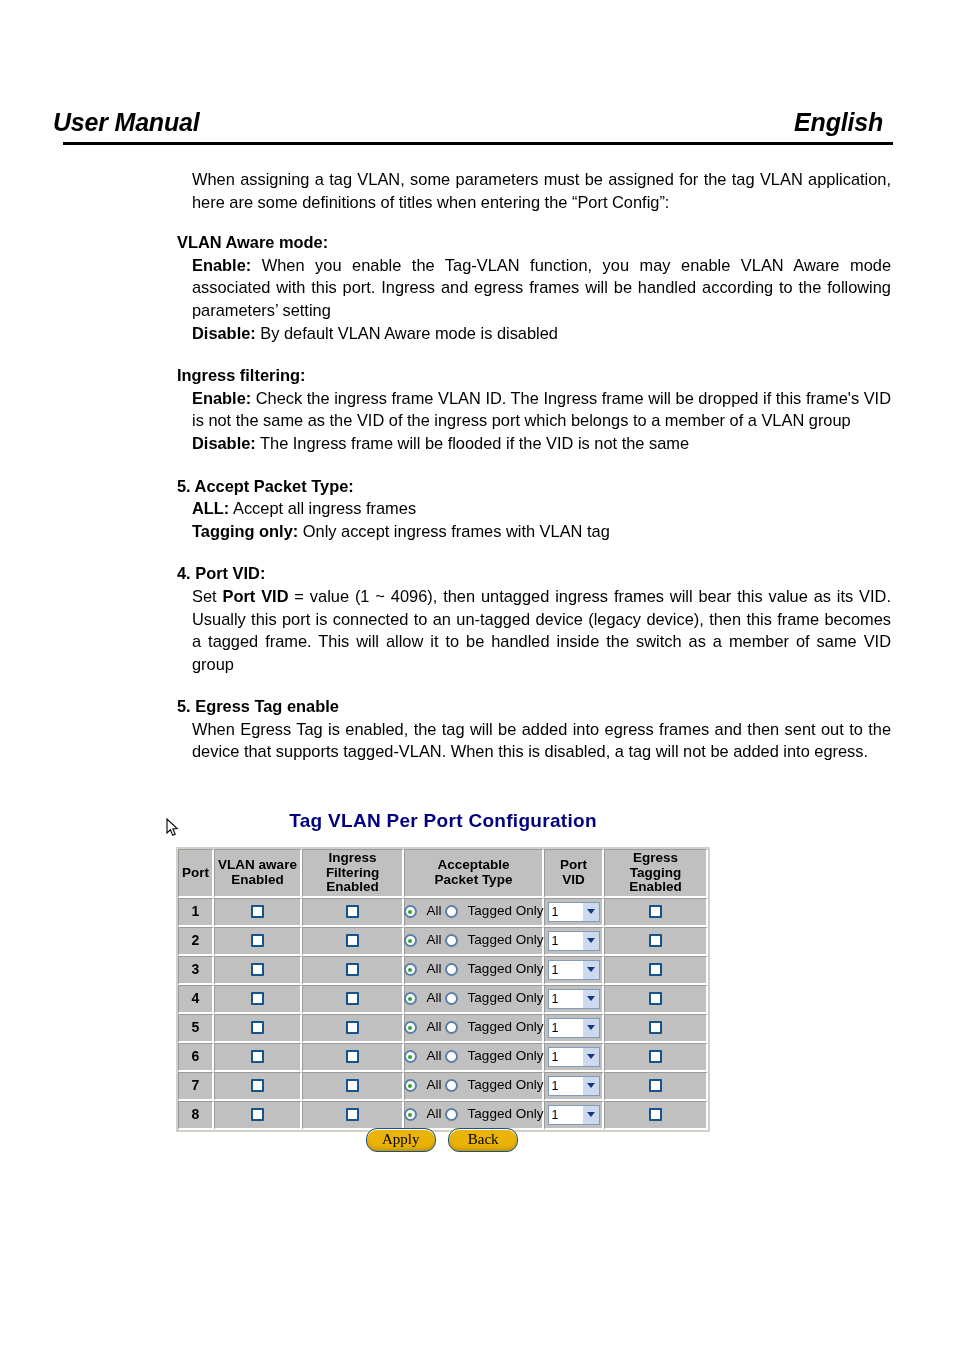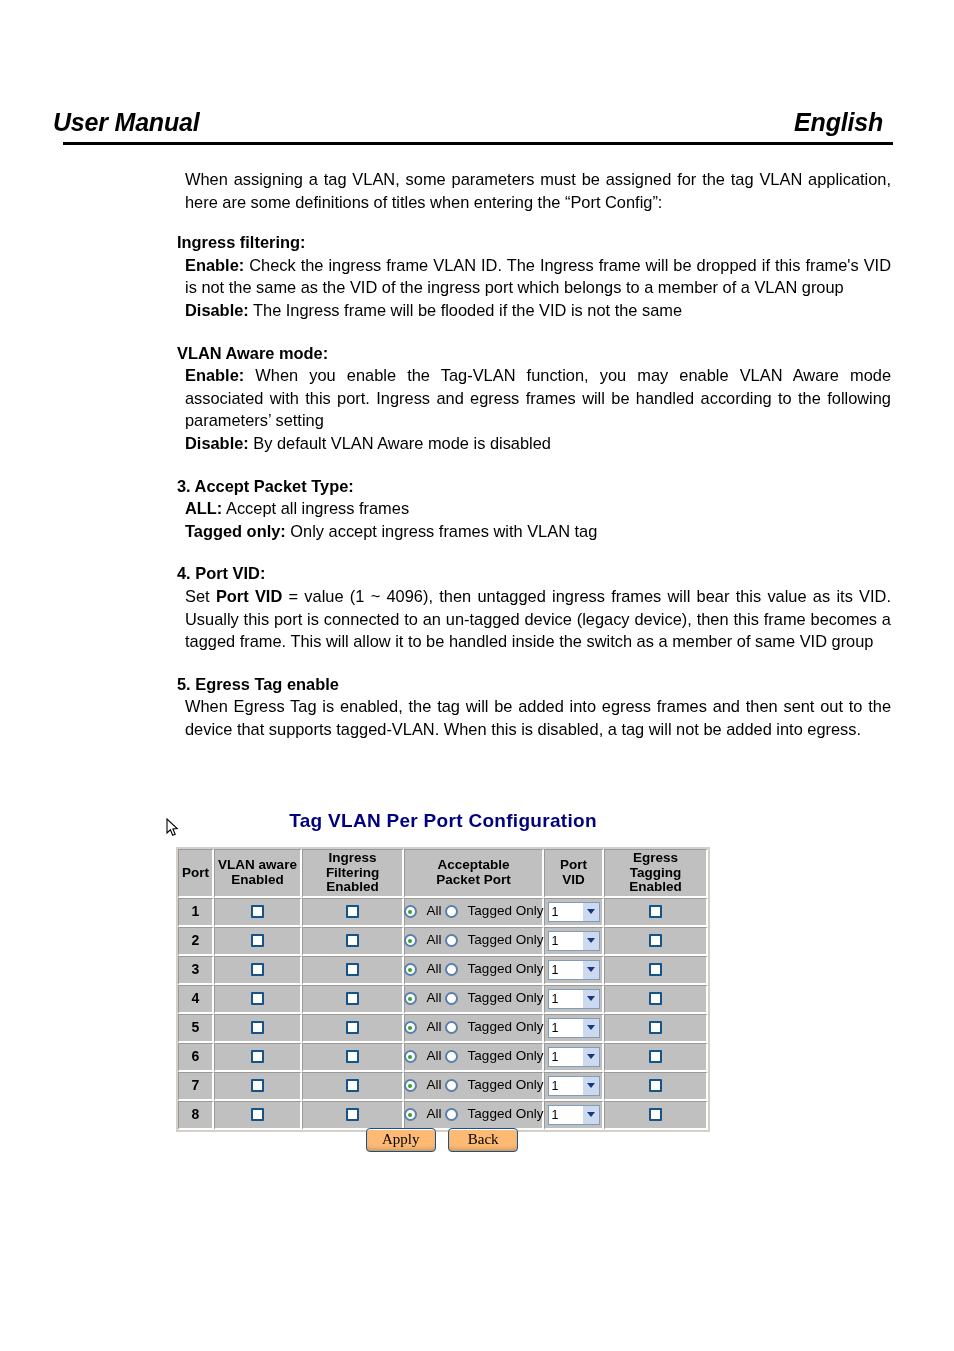--- a/index.html
+++ b/index.html
@@ -49,21 +49,21 @@
   .content {
     position: absolute;
     left: 177px;
     top: 168px;
     width: 714px;
   }
   .para {
     font-size: 16.4px;
     line-height: 22.6px;
     text-align: justify;
-    margin: 0 0 0 8px;
+    margin: 0 0 0 15px;
   }
   .para.lead { margin-bottom: 18px; }
   .block { margin-bottom: 20px; }
   .para b { font-weight: bold; }
   .sec-title {
     font-size: 16.4px;
     line-height: 22.6px;
     font-weight: bold;
     margin: 0;
   }
@@ -236,23 +236,23 @@
     left: 176px;
     top: 1128px;
     width: 532px;
     text-align: center;
   }
   .xpbtn {
     display: inline-block;
     min-width: 48px;
     padding: 2px 10px 3px 10px;
     margin: 0 4px;
-    background: #fdba74;
+    background: #eab308;
     border: 1px solid #14538b;
-    border-radius: 4px;
+    border-radius: 11px;
     font-family: "Liberation Serif", serif;
     font-size: 15px;
     color: #000000;
     line-height: 17px;
     box-shadow: inset 0 -4px 5px -3px rgba(0,0,0,0.28),
                 inset 0 1px 0 0 #ffffff;
     cursor: default;
   }
 </style>
 </head>
@@ -262,35 +262,35 @@
   <div class="hdr-left">User Manual</div>
   <div class="hdr-right">English</div>
 </div>
 <div class="header-rule"></div>
 
 <div class="content">
 
   <p class="para lead">When assigning a tag VLAN, some parameters must be assigned for the tag VLAN application, here are some definitions of titles when entering the “Port Config”:</p>
 
   <div class="block">
+    <div class="sec-title">VLAN Aware mode:</div>
+    <p class="para"><b>Enable:</b><span> When you enable the Tag-VLAN function, you may enable VLAN Aware mode associated with this port. Ingress and egress frames will be handled according to the following parameters’ setting</span></p>
+    <p class="para nojust"><b>Disable:</b><span> By default VLAN Aware mode is disabled</span></p>
+  </div>
+
+  <div class="block">
     <div class="sec-title">Ingress filtering:</div>
     <p class="para"><b>Enable:</b><span> Check the ingress frame VLAN ID. The Ingress frame will be dropped if this frame's VID is not the same as the VID of the ingress port which belongs to a member of a VLAN group</span></p>
     <p class="para nojust"><b>Disable:</b><span> The Ingress frame will be flooded if the VID is not the same</span></p>
   </div>
 
   <div class="block">
-    <div class="sec-title">VLAN Aware mode:</div>
-    <p class="para"><b>Enable:</b><span> When you enable the Tag-VLAN function, you may enable VLAN Aware mode associated with this port. Ingress and egress frames will be handled according to the following parameters’ setting</span></p>
-    <p class="para nojust"><b>Disable:</b><span> By default VLAN Aware mode is disabled</span></p>
-  </div>
-
-  <div class="block">
-    <div class="sec-title">3. Accept Packet Type:</div>
+    <div class="sec-title">5. Accept Packet Type:</div>
     <p class="para nojust"><b>ALL:</b><span> Accept all ingress frames</span></p>
-    <p class="para nojust"><b>Tagged only:</b><span> Only accept ingress frames with VLAN tag</span></p>
+    <p class="para nojust"><b>Tagging only:</b><span> Only accept ingress frames with VLAN tag</span></p>
   </div>
 
   <div class="block">
     <div class="sec-title">4. Port VID:</div>
     <p class="para"><span>Set </span><b>Port VID</b><span> = value (1 ~ 4096), then untagged ingress frames will bear this value as its VID. Usually this port is connected to an un-tagged device (legacy device), then this frame becomes a tagged frame. This will allow it to be handled inside the switch as a member of same VID group</span></p>
   </div>
 
   <div class="block">
     <div class="sec-title">5. Egress Tag enable</div>
     <p class="para">When Egress Tag is enabled, the tag will be added into egress frames and then sent out to the device that supports tagged-VLAN. When this is disabled, a tag will not be added into egress.</p>
@@ -325,21 +325,21 @@
       <th>
         <div>VLAN aware</div>
         <div>Enabled</div>
       </th>
       <th>
         <div>Ingress Filtering</div>
         <div>Enabled</div>
       </th>
       <th>
         <div>Acceptable</div>
-        <div>Packet Port</div>
+        <div>Packet Type</div>
       </th>
       <th>
         <div>Port VID</div>
       </th>
       <th>
         <div>Egress Tagging</div>
         <div>Enabled</div>
       </th>
     </tr>
   </thead>

